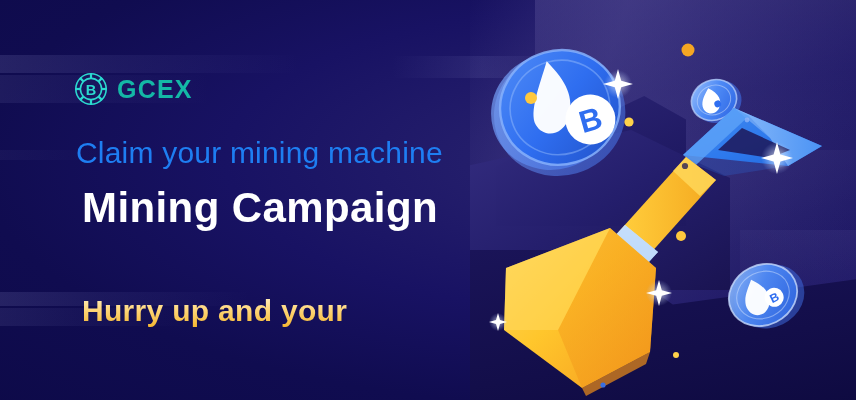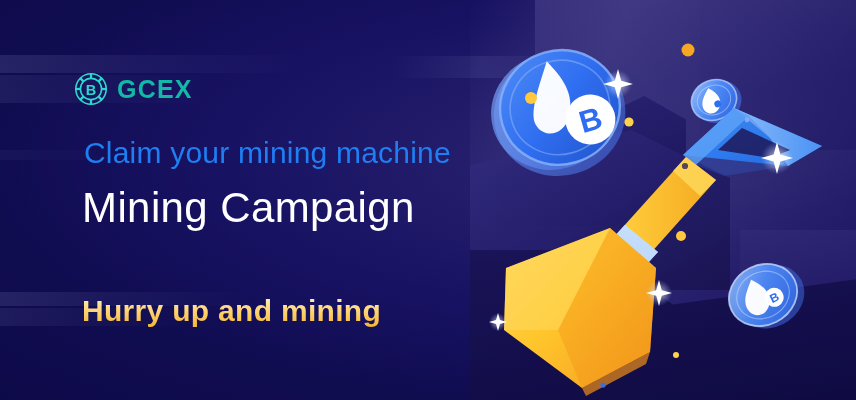--- a/index.html
+++ b/index.html
@@ -92,31 +92,31 @@
     font-size: 25px;
     font-weight: 700;
     letter-spacing: 1.2px;
     color: #14b8a6;
     line-height: 1;
   }
 
   
   .copy { position: absolute; left: 76px; top: 0; width: 430px; }
   .line-sub {
-    position: absolute; top: 136px; left: 8px;
+    position: absolute; top: 136px; left: 0;
     font-size: 30px;
     font-weight: 400;
     color: #1e7ef2;
     letter-spacing: .2px;
     white-space: nowrap;
   }
   .line-title {
     position: absolute; top: 184px; left: 6px;
     font-size: 42px;
-    font-weight: 400;
+    font-weight: 700;
     color: #ffffff;
     letter-spacing: .4px;
     white-space: nowrap;
   }
   .line-cta {
     position: absolute; top: 294px; left: 6px;
     font-size: 30px;
     font-weight: 700;
     letter-spacing: .3px;
     white-space: nowrap;
@@ -172,21 +172,21 @@
         </g>
         <text x="17" y="23.2" text-anchor="middle" font-family="Liberation Sans, sans-serif" font-size="14.5" font-weight="700" fill="#2bd9cf">B</text>
       </svg>
     </span>
     <span class="brand-text">GCEX</span>
   </div>
 
   <div class="copy">
     <div class="line-sub">Claim your mining machine</div>
     <div class="line-title">Mining Campaign</div>
-    <div class="line-cta">Hurry up and mining</div>
+    <div class="line-cta">Hurry up and your</div>
   </div>
 
   <div class="art">
     <svg width="386" height="400" viewBox="0 0 386 400">
       <defs>
         <linearGradient id="bladeG" x1="0" y1="0" x2="1" y2="1">
           <stop offset="0%" stop-color="#ffd85e"></stop>
           <stop offset="45%" stop-color="#ffc62c"></stop>
           <stop offset="100%" stop-color="#f59a1e"></stop>
         </linearGradient>

